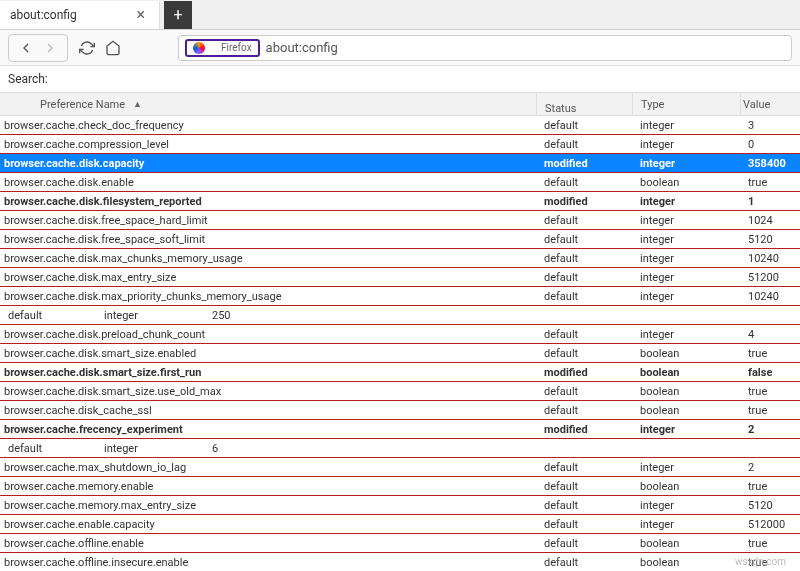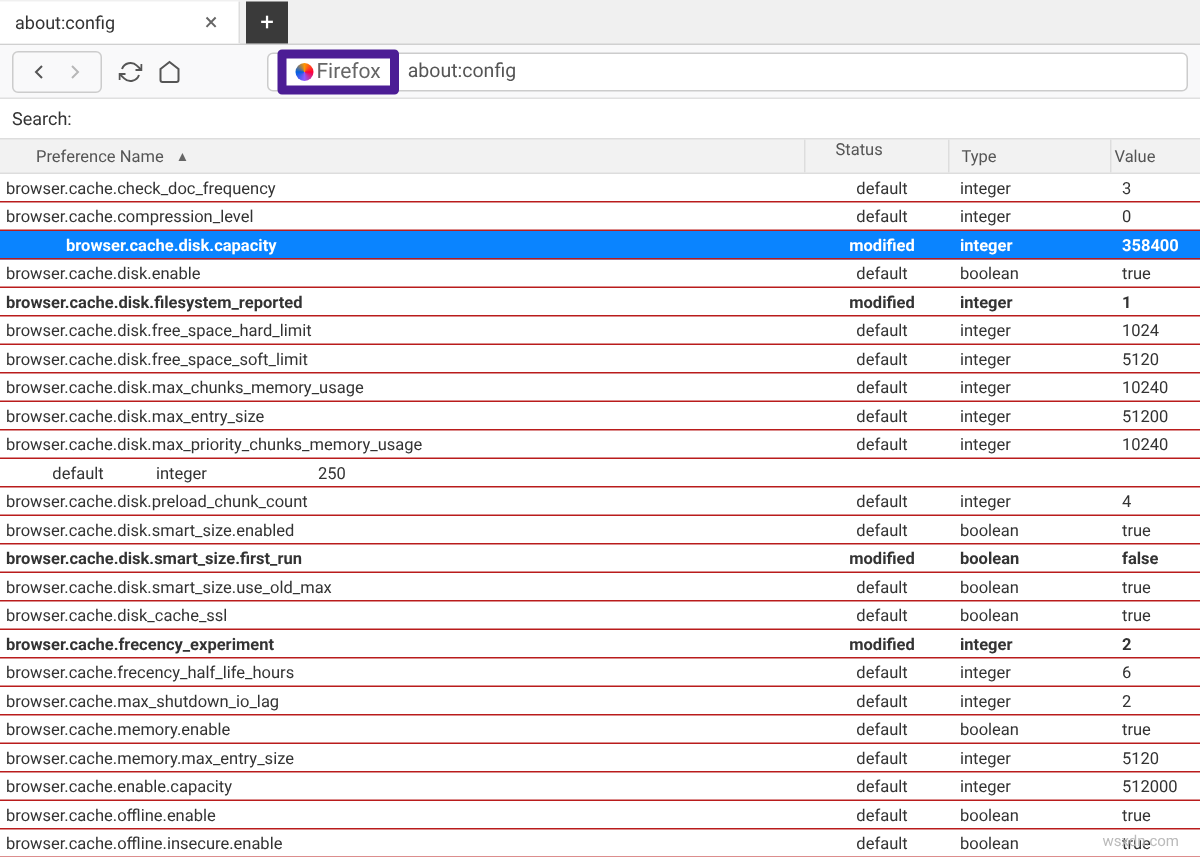--- a/index.html
+++ b/index.html
@@ -9,45 +9,45 @@
     .tab { background: #fff; height: 28px; display: flex; align-items: center; padding: 0 10px; border-right: 1px solid #ddd; min-width: 160px; justify-content: space-between; }
     .tab-title { font-size: 12px; color: #333; }
     .tab-close { font-size: 16px; color: #666; cursor: pointer; padding: 0 4px; }
     .new-tab { width: 28px; height: 28px; display: flex; align-items: center; justify-content: center; color: #666; font-size: 16px; cursor: pointer; background:#3a3a3a; color:#fff; margin-left:4px;}
 
     .toolbar { height: 36px; background: #f9f9fa; display: flex; align-items: center; padding: 0 8px; border-bottom: 1px solid #e0e0e0; gap: 4px; }
     .nav-btns { display: flex; align-items: center; gap: 2px; border:1px solid #ccc; border-radius:4px; padding:2px 6px; margin-right:4px;}
     .toolbar-icon { width: 22px; height: 22px; display: flex; align-items: center; justify-content: center; color: #555; cursor: pointer; }
     .toolbar-icon svg { width: 16px; height: 16px; }
     .url-bar { flex: 1; display: flex; align-items: center; background: #fff; border: 1px solid #ccc; border-radius: 4px; height: 26px; padding: 0 6px; margin-left: 50px; }
-    .ff-badge { display:flex;align-items:center;gap:2px;font-size:14px;color:#666;border:6px solid #4c1d95;padding:1px 6px;border-radius:3px;margin-right:6px;}
+    .ff-badge { display:flex;align-items:center;gap:16px;font-size:10px;color:#666;border:2px solid #4c1d95;padding:1px 6px;border-radius:3px;margin-right:6px;}
     .ff-logo{width:12px;height:12px;border-radius:50%;background: conic-gradient(#ff9500,#ff0039,#9059ff,#0060df,#ff9500);}
     .url-text { font-size: 13px; color: #555; }
 
     .search-row { display: flex; align-items: flex-end; padding: 6px 8px; gap: 20px; }
     .search-label { font-size: 12px; color: #333; }
     .search-box { flex:0 0 420px; display: flex; align-items: center; border: 1px solid #ccc; border-radius: 3px; height: 24px; padding: 0 6px; background:#fff; }
     .search-box svg { width:12px;height:12px;color:#888;margin-right:4px;}
     .search-input { border: none; outline: none; font-size: 12px; flex: 1; }
 
     .table-header { display: flex; background: #f2f2f2; border-top: 1px solid #ddd; border-bottom: 1px solid #ddd; height: 24px; align-items: center; font-size: 11px; color: #555; }
-    .col-name { flex: 1; padding-left: 24px; display:flex;align-items:center;gap:8px;}
-    .col-status { width: 96px; border-left: 1px solid #ddd; padding-left: 20px; height:100%;display:flex;align-items:flex-start;}
+    .col-name { flex: 1; padding-left: 24px; display:flex;align-items:center;gap:8px;margin-left:16px;}
+    .col-status { width: 96px; border-left: 1px solid #ddd; padding-left: 8px; height:100%;display:flex;align-items:flex-end;}
     .col-type { width: 108px; border-left: 1px solid #ddd; padding-left: 8px; height:100%;display:flex;align-items:center;}
     .col-value { width: 60px; border-left: 1px solid #ddd; padding-left: 2px; height:100%;display:flex;align-items:center;}
     .sort-arrow{font-size:9px;color:#666;}
 
     .rows { }
     .row { display: flex; height: 19px; align-items: center; font-size: 11px; border-bottom: 1px solid #b91c1c; }
     .row .c-name { flex:1; padding-left: 4px; overflow:hidden;white-space:nowrap;}
-    .row .c-status { width: 96px; padding-left: 8px; text-align: center; }
+    .row .c-status { width: 96px; padding-left: 8px; }
     .row .c-type { width: 108px; padding-left: 8px; }
     .row .c-value { width: 60px; padding-left: 8px; }
     .row.modified { font-weight: bold; }
-    .row.selected { background: #0a84ff; color: #fff; font-weight: bold; padding-left: 40px; }
+    .row.selected { background: #0a84ff; color: #fff; font-weight: bold; }
     .watermark{position:fixed;bottom:4px;right:14px;font-size:10px;color:#bbb;}
   </style>
 </head>
 <body>
 
 <div class="tab-strip">
   <div class="tab">
     <span class="tab-title">about:config</span>
     <span class="tab-close">×</span>
   </div>
@@ -203,21 +203,20 @@
       <div class="c-type">boolean</div>
       <div class="c-value">true</div>
     </div>
     <div class="row modified">
       <div class="c-name">browser.cache.frecency_experiment</div>
       <div class="c-status">modified</div>
       <div class="c-type">integer</div>
       <div class="c-value">2</div>
     </div>
     <div class="row">
-      <div class="c-name">browser.cache.frecency_half_life_hours</div>
       <div class="c-status">default</div>
       <div class="c-type">integer</div>
       <div class="c-value">6</div>
     </div>
     <div class="row">
       <div class="c-name">browser.cache.max_shutdown_io_lag</div>
       <div class="c-status">default</div>
       <div class="c-type">integer</div>
       <div class="c-value">2</div>
     </div>

